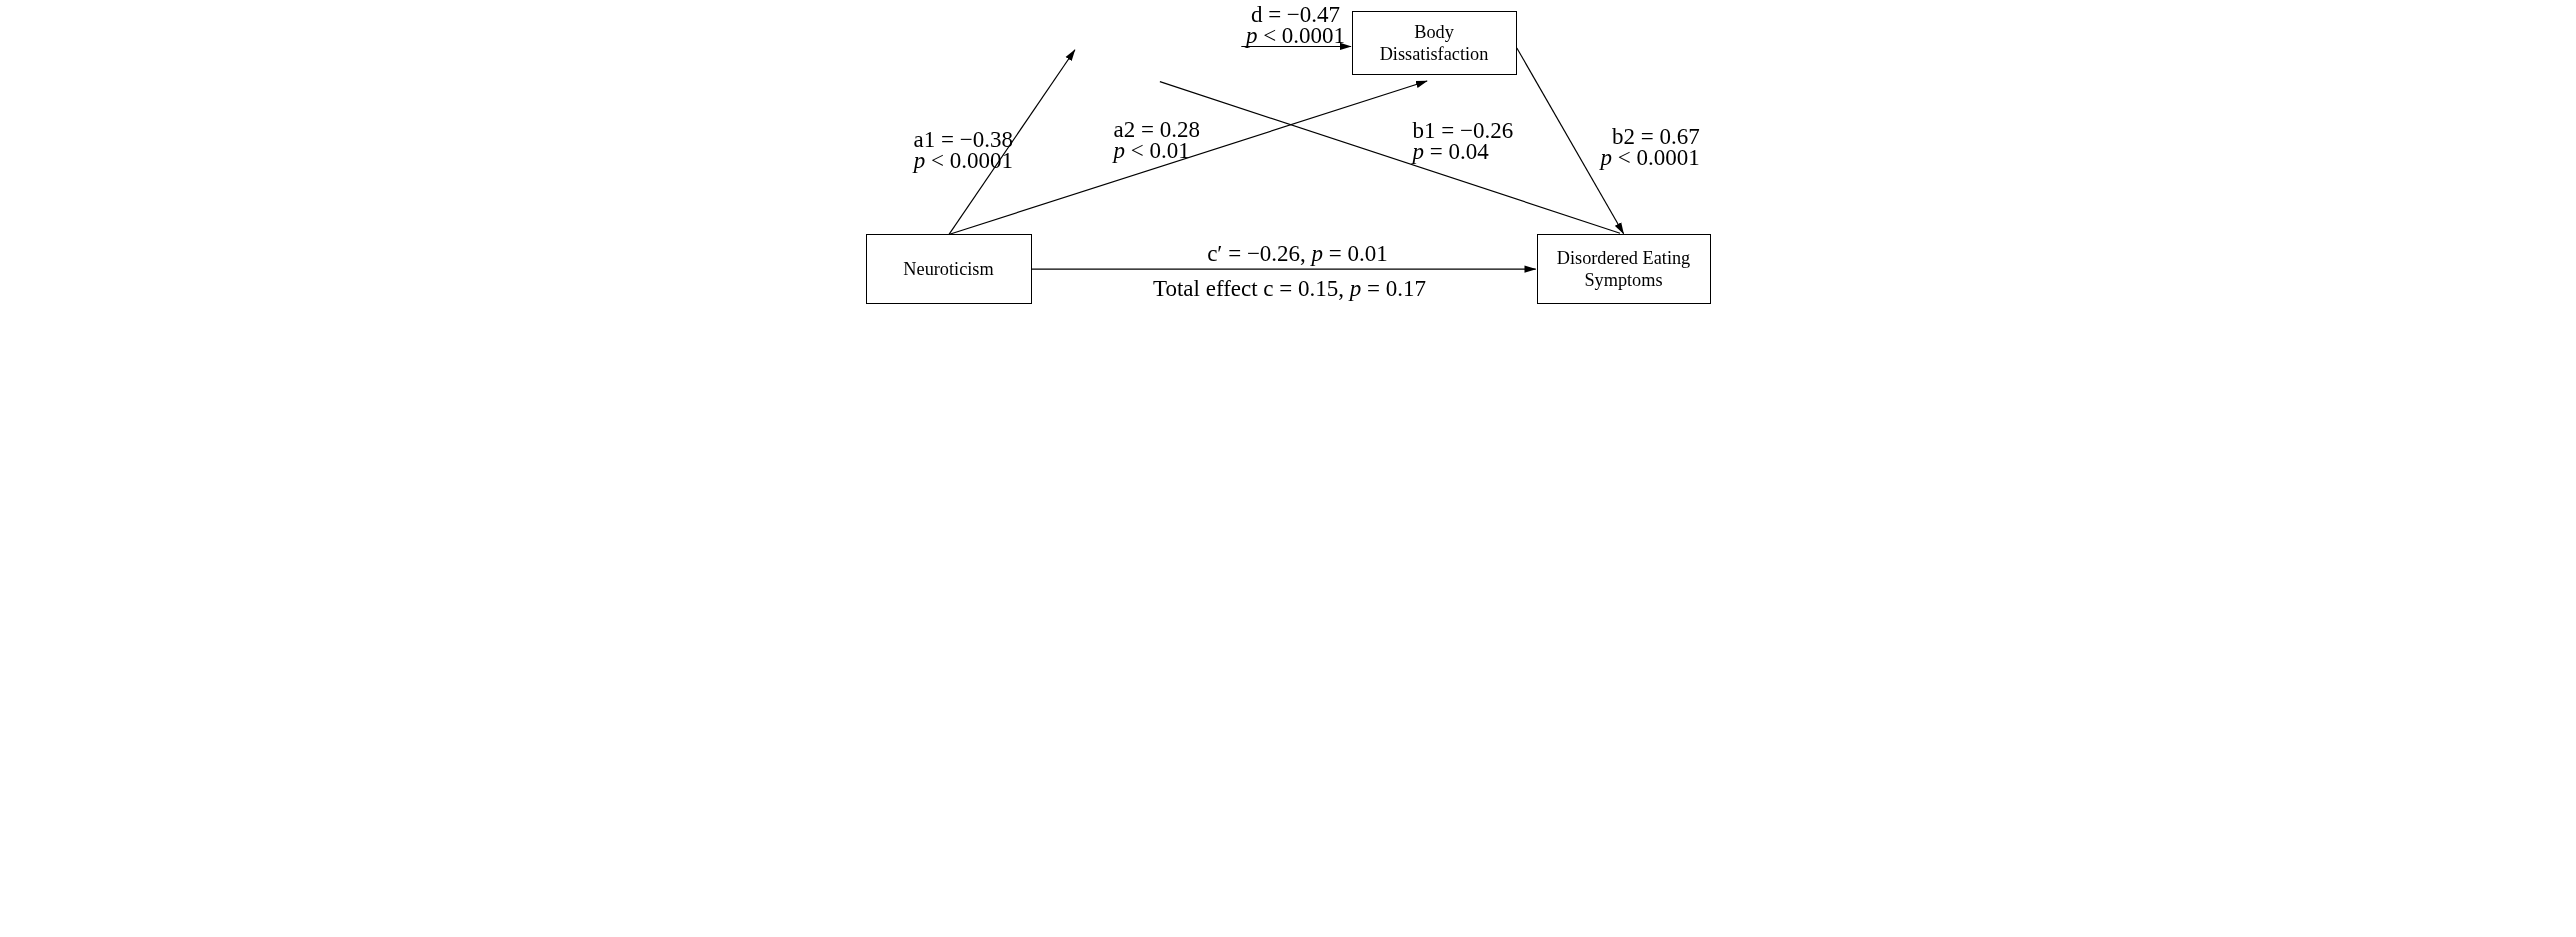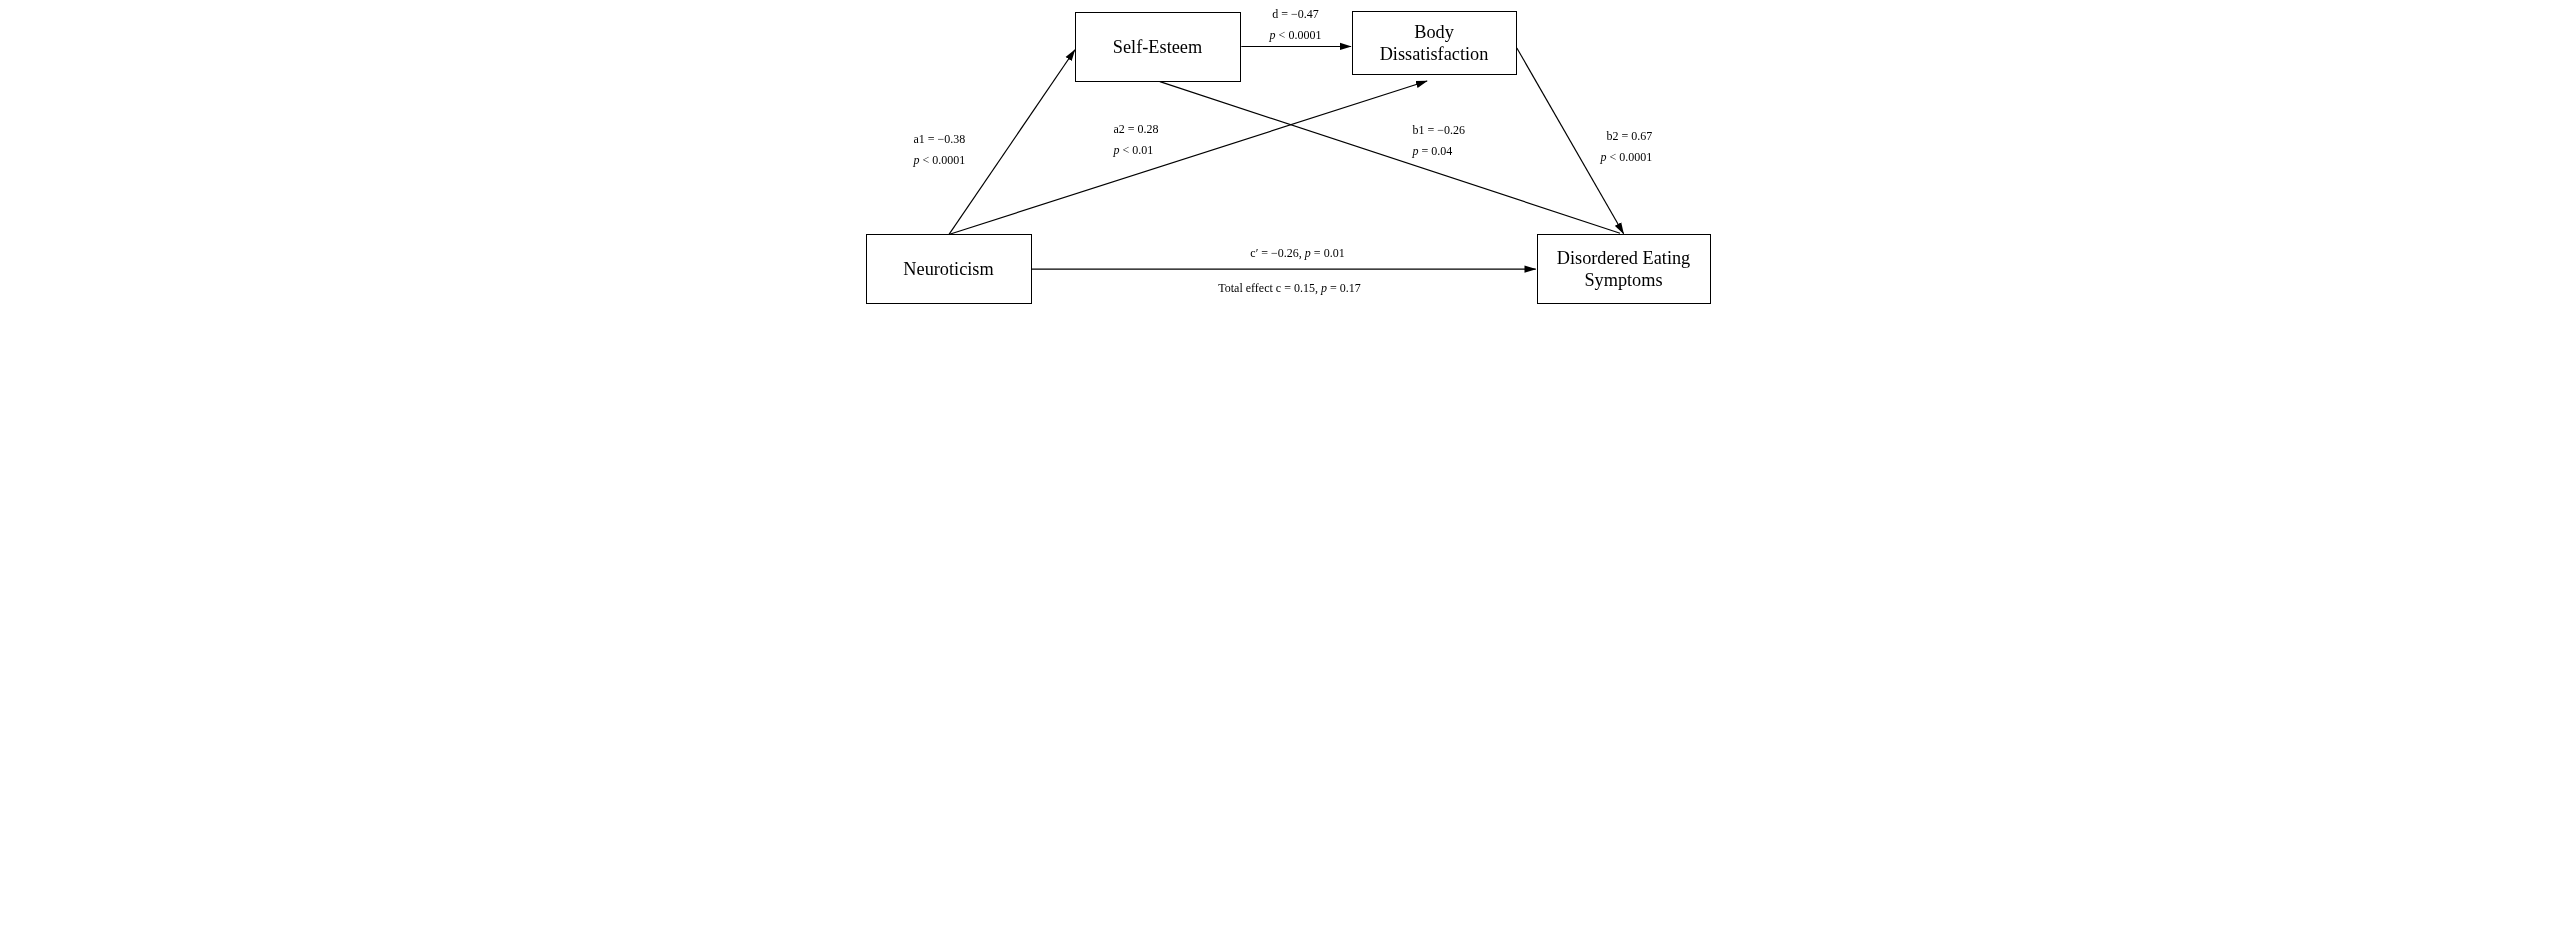--- a/index.html
+++ b/index.html
@@ -34,21 +34,21 @@
     text-align: center;
     font-size: 18.3px;
     line-height: 22px;
   }
   .node-self-esteem          { left: 216px; top: 11.8px;  width: 166px; height: 70px; }
   .node-body-dissatisfaction { left: 493px; top: 11.2px;  width: 165px; height: 64px; }
   .node-neuroticism          { left: 7px;  top: 234px; width: 166px; height: 70px; }
   .node-disordered-eating    { left: 678px;top: 234px; width: 174px; height: 70px; }
   .plabel {
     position: absolute;
-    font-size: 12px;
+    font-size: 23px;
     line-height: 21px;
     white-space: nowrap;
   }
   .plabel .ital { font-style: italic; }
   .label-d      { left: 378px; top: 4.1px;  width: 118px; text-align: center; }
   .label-a1     { left: 55px;  top: 129px; text-align: right; }
   .label-a2     { left: 244px; top: 119px; text-align: left; margin-left: 11px; }
   .label-b1     { left: 554px; top: 120px; text-align: left; }
   .label-b2     { left: 742px;top: 126px; text-align: right; }
   .label-cprime { left: 439px; top: 243px; transform: translateX(-50%); }
@@ -66,23 +66,20 @@
       </marker>
     </defs>
     <line x1="152.3" y1="397.3" x2="366" y2="84" stroke="#000000" stroke-width="2" marker-end="url(#arrow)"></line>
     <line x1="152.3" y1="397.3" x2="963" y2="137" stroke="#000000" stroke-width="2" marker-end="url(#arrow)"></line>
     <line x1="648" y1="78.5" x2="834" y2="78.5" stroke="#000000" stroke-width="2" marker-end="url(#arrow)"></line>
     <line x1="510" y1="138" x2="1290" y2="395" stroke="#000000" stroke-width="2"></line>
     <line x1="1115" y1="81" x2="1296" y2="396" stroke="#000000" stroke-width="2" marker-end="url(#arrow)"></line>
     <line x1="293" y1="456" x2="1147" y2="456" stroke="#000000" stroke-width="2" marker-end="url(#arrow)"></line>
   </svg>
 
-  <div class="node node-self-esteem">
-    <span>Self-Esteem</span>
-  </div>
 
   <div class="node node-body-dissatisfaction">
     <span>Body</span>
     <span>Dissatisfaction</span>
   </div>
 
   <div class="node node-disordered-eating">
     <span>Disordered Eating</span>
     <span>Symptoms</span>
   </div>

